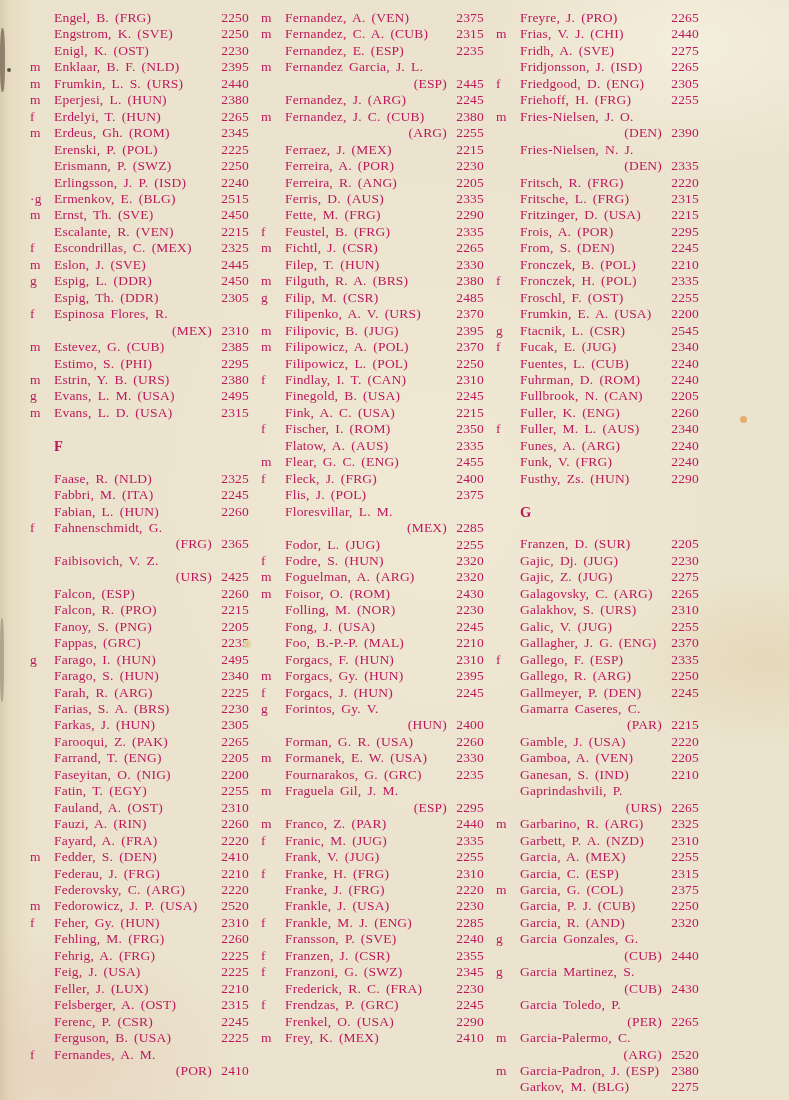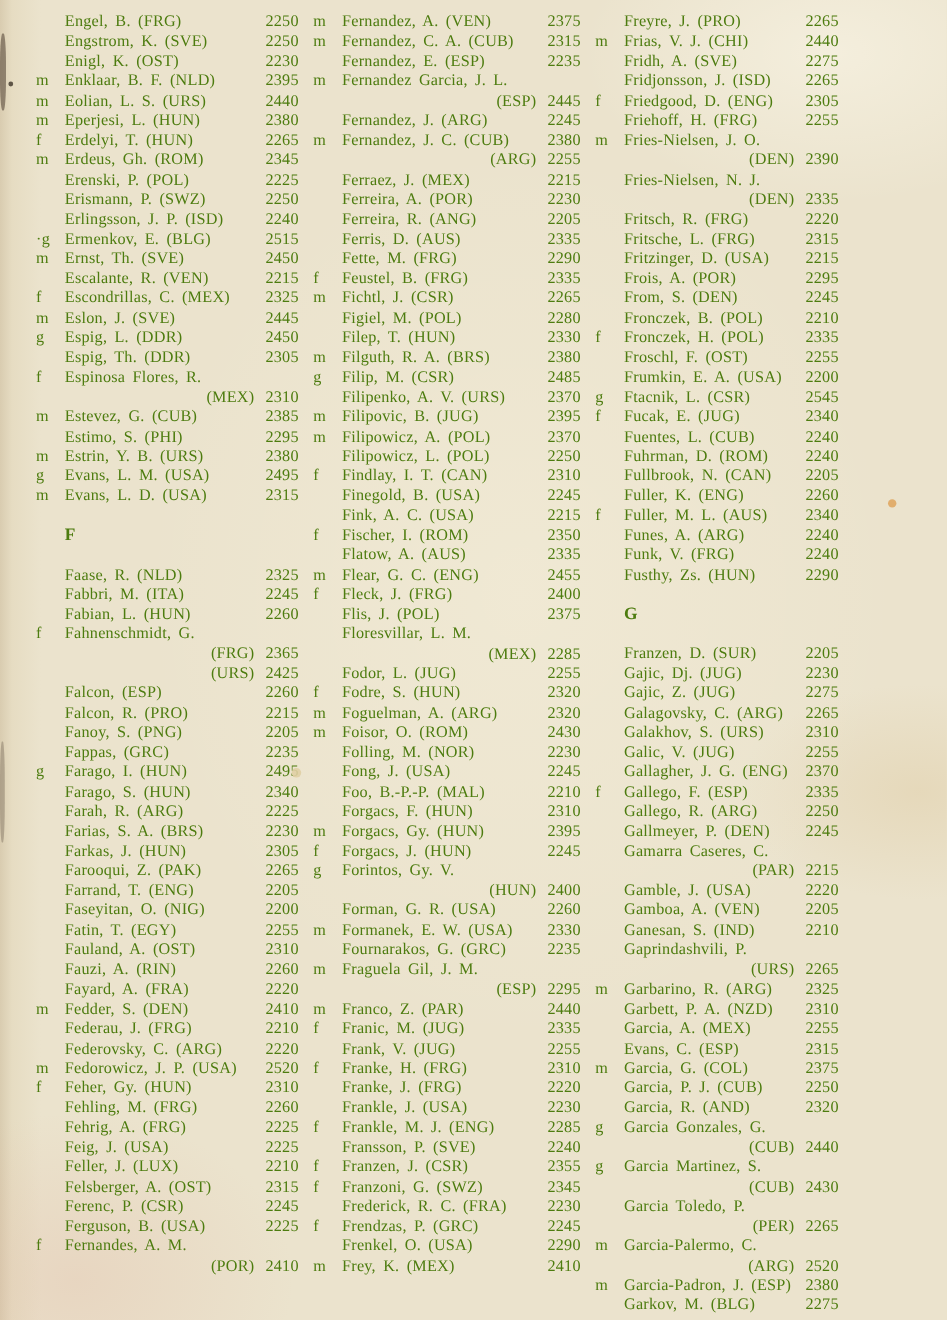--- a/index.html
+++ b/index.html
@@ -15,21 +15,21 @@
   }
   .page{
     position:relative;box-sizing:border-box;
     width:789px;height:1048px;
     padding:10px 0 0 30px;
     display:grid;
     grid-template-columns:219px 223px 203px;
     column-gap:43px;
     font-family:"Liberation Serif","DejaVu Serif",serif;
     font-size:13.5px;line-height:16.45px;
-    color:#4d7c0f;
+    color:#be185d;
     letter-spacing:.2px;word-spacing:2.5px;gap:12px;
   }
   .col{min-width:0;}
   .line{display:flex;min-height:16.45px;white-space:nowrap;}
   .pfx{flex:0 0 24px;width:24px;}
   .txt{flex:1 1 auto;}
   .txt.ind{padding-left:13px;text-align:right;}
   .rt{flex:0 0 auto;min-width:34px;margin-left:3px;text-align:right;}
   .hd .txt{font-weight:bold;font-size:14.5px;}
   .speck{position:absolute;border-radius:50%;}
@@ -60,21 +60,21 @@
         <span class="txt">Enigl, K. (OST)</span>
         <span class="rt">2230</span>
       </div>
       <div class="line">
         <span class="pfx">m</span>
         <span class="txt">Enklaar, B. F. (NLD)</span>
         <span class="rt">2395</span>
       </div>
       <div class="line">
         <span class="pfx">m</span>
-        <span class="txt">Eolian, L. S. (URS)</span>
+        <span class="txt">Frumkin, L. S. (URS)</span>
         <span class="rt">2440</span>
       </div>
       <div class="line">
         <span class="pfx">m</span>
         <span class="txt">Eperjesi, L. (HUN)</span>
         <span class="rt">2380</span>
       </div>
       <div class="line">
         <span class="pfx">f</span>
         <span class="txt">Erdelyi, T. (HUN)</span>
@@ -205,20 +205,25 @@
         <span class="txt">Fahnenschmidt, G.</span>
         <span class="rt"></span>
       </div>
       <div class="line">
         <span class="pfx"></span>
         <span class="txt ind">(FRG)</span>
         <span class="rt">2365</span>
       </div>
       <div class="line">
         <span class="pfx"></span>
+        <span class="txt">Faibisovich, V. Z.</span>
+        <span class="rt"></span>
+      </div>
+      <div class="line">
+        <span class="pfx"></span>
         <span class="txt ind">(URS)</span>
         <span class="rt">2425</span>
       </div>
       <div class="line">
         <span class="pfx"></span>
         <span class="txt">Falcon, (ESP)</span>
         <span class="rt">2260</span>
       </div>
       <div class="line">
         <span class="pfx"></span>
@@ -437,25 +442,20 @@
         <span class="txt">Feustel, B. (FRG)</span>
         <span class="rt">2335</span>
       </div>
       <div class="line">
         <span class="pfx">m</span>
         <span class="txt">Fichtl, J. (CSR)</span>
         <span class="rt">2265</span>
       </div>
       <div class="line">
         <span class="pfx"></span>
-        <span class="txt">Figiel, M. (POL)</span>
-        <span class="rt">2280</span>
-      </div>
-      <div class="line">
-        <span class="pfx"></span>
         <span class="txt">Filep, T. (HUN)</span>
         <span class="rt">2330</span>
       </div>
       <div class="line">
         <span class="pfx">m</span>
         <span class="txt">Filguth, R. A. (BRS)</span>
         <span class="rt">2380</span>
       </div>
       <div class="line">
         <span class="pfx">g</span>
@@ -944,21 +944,21 @@
         <span class="txt">Garbett, P. A. (NZD)</span>
         <span class="rt">2310</span>
       </div>
       <div class="line">
         <span class="pfx"></span>
         <span class="txt">Garcia, A. (MEX)</span>
         <span class="rt">2255</span>
       </div>
       <div class="line">
         <span class="pfx"></span>
-        <span class="txt">Evans, C. (ESP)</span>
+        <span class="txt">Garcia, C. (ESP)</span>
         <span class="rt">2315</span>
       </div>
       <div class="line">
         <span class="pfx">m</span>
         <span class="txt">Garcia, G. (COL)</span>
         <span class="rt">2375</span>
       </div>
       <div class="line">
         <span class="pfx"></span>
         <span class="txt">Garcia, P. J. (CUB)</span>

